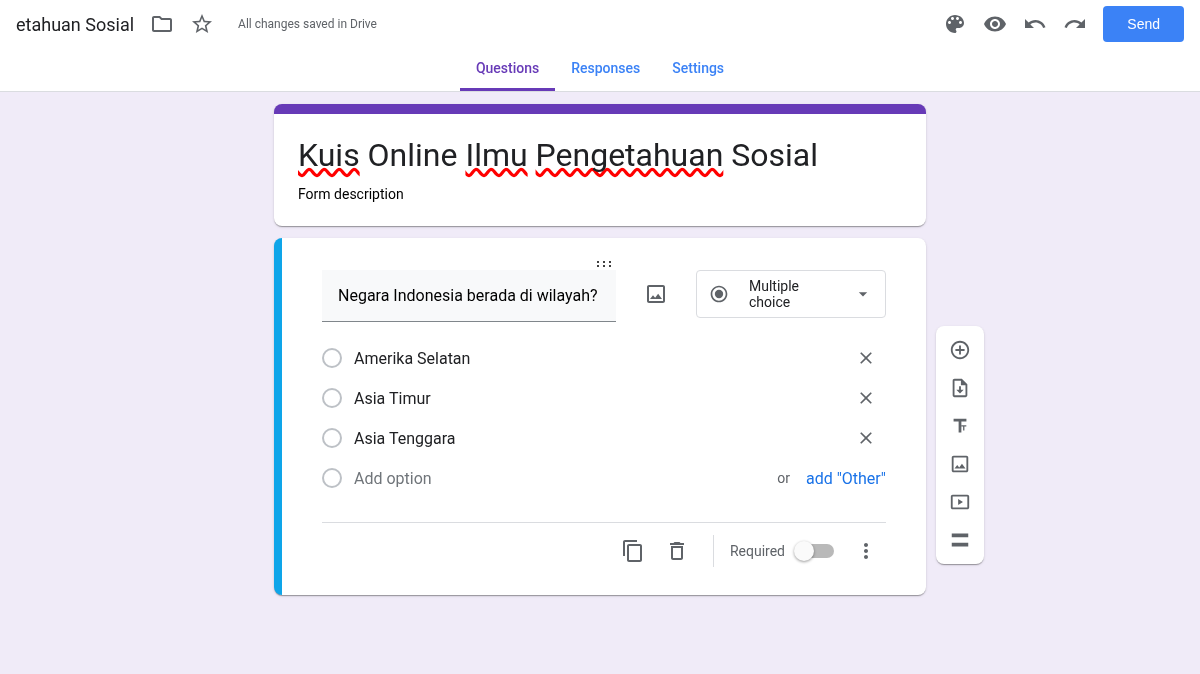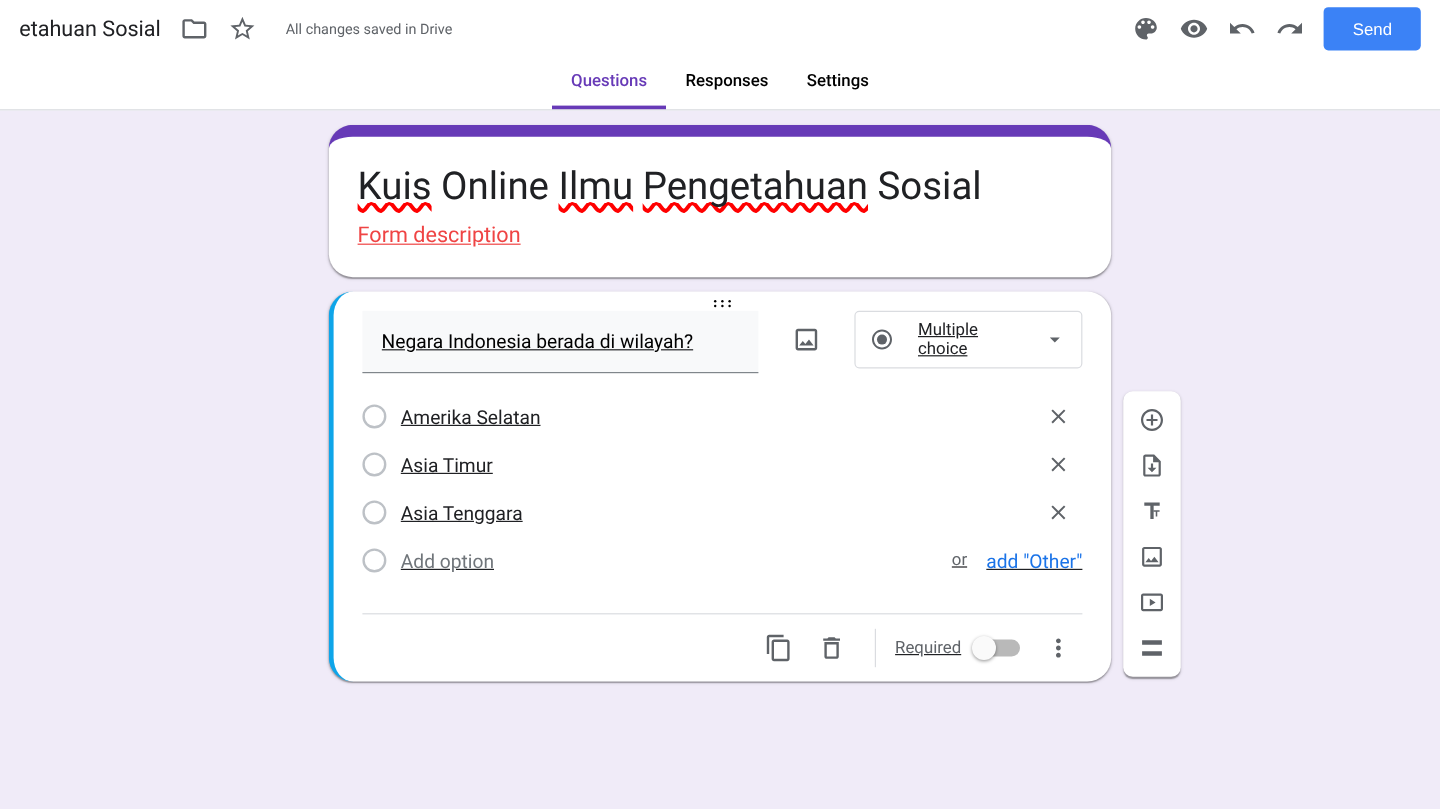--- a/index.html
+++ b/index.html
@@ -6,29 +6,29 @@
 body { font-family: 'Google Sans', Roboto, Arial, sans-serif; background: #f0ebf8; color: #202124; }
 .header { background: #fff; border-bottom: 1px solid #dadce0; }
 .header-top { display: flex; align-items: center; padding: 8px 16px; height: 48px; }
 .form-title { font-size: 18px; color: #202124; margin-right: 8px; }
 .icon-btn { width: 40px; height: 40px; border-radius: 50%; display: flex; align-items: center; justify-content: center; cursor: pointer; color: #5f6368; background: transparent; border: none; }
 .icon-btn svg { width: 24px; height: 24px; fill: currentColor; }
 .save-status { font-size: 12px; color: #5f6368; margin-left: 16px; }
 .header-spacer { flex: 1; }
 .send-btn { background: #3b82f6; color: #fff; border: none; padding: 0 24px; height: 36px; border-radius: 4px; font-size: 14px; font-weight: 500; cursor: pointer; margin-left: 8px; }
 .tabs { display: flex; justify-content: center; border-top: 0; }
-.tab { padding: 12px 16px; font-size: 14px; color: #000000; cursor: pointer; border-bottom: 3px solid transparent; font-weight: 500; }
+.tab { padding: 12px 16px; font-size: 14px; color: #3b82f6; cursor: pointer; border-bottom: 3px solid transparent; font-weight: 500; }
 .tab.active { color: #673ab7; border-bottom-color: #673ab7; }
 .canvas { padding: 12px 0 40px; display: flex; flex-direction: column; align-items: center; position: relative; }
-.card { width: 652px; background: #fff; border-radius: 20px; margin-bottom: 12px; box-shadow: 0 2px 1px -1px rgba(0,0,0,0.2), 0 1px 1px 0 rgba(0,0,0,0.14), 0 1px 3px 0 rgba(0,0,0,0.12); position: relative; }
+.card { width: 652px; background: #fff; border-radius: 8px; margin-bottom: 12px; box-shadow: 0 2px 1px -1px rgba(0,0,0,0.2), 0 1px 1px 0 rgba(0,0,0,0.14), 0 1px 3px 0 rgba(0,0,0,0.12); position: relative; }
 .title-card { border-top: 10px solid #673ab7; padding: 22px 24px 24px; }
 .title-card h1 { font-size: 32px; font-weight: 400; margin-bottom: 12px; }
-.title-card .desc { font-size: 18px; color: #ef4444; text-decoration: underline; }
+.title-card .desc { font-size: 14px; color: #000000; }
 .spellcheck { text-decoration: underline wavy red; text-decoration-skip-ink: none; }
-.question-card { border-left: 4px solid #0ea5e9; padding: 0; text-decoration: underline; }
+.question-card { border-left: 8px solid #0ea5e9; padding: 16px; }
 .drag-handle { display: flex; justify-content: center; padding: 6px 0 2px; cursor: move; color: #bdc1c6; }
 .drag-handle svg { width: 20px; height: 8px; }
 .q-body { padding: 0 24px 0; }
 .q-row { display: flex; align-items: flex-start; gap: 16px; margin-bottom: 16px; }
 .q-input { flex: 1; background: #f8f9fa; border: none; border-bottom: 1px solid #80868b; padding: 16px; font-size: 16px; outline: none; font-family: inherit; }
 .q-image-btn { width: 48px; height: 48px; display: flex; align-items: center; justify-content: center; cursor: pointer; color: #5f6368; }
 .q-type-select { width: 190px; height: 48px; border: 1px solid #dadce0; border-radius: 4px; display: flex; align-items: center; padding: 0 12px; cursor: pointer; gap: 20px; }
 .q-type-select svg { width: 20px; height: 20px; fill: #5f6368; }
 .q-type-label { flex: 1; font-size: 14px; }
 .option-row { display: flex; align-items: center; height: 40px; gap: 12px; }

